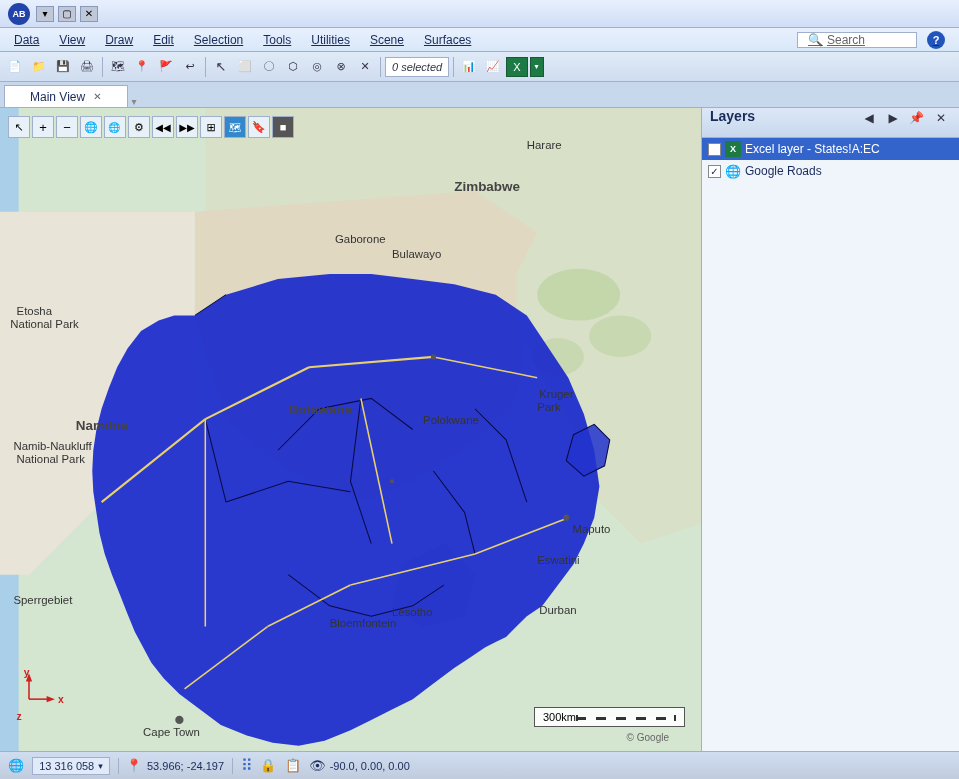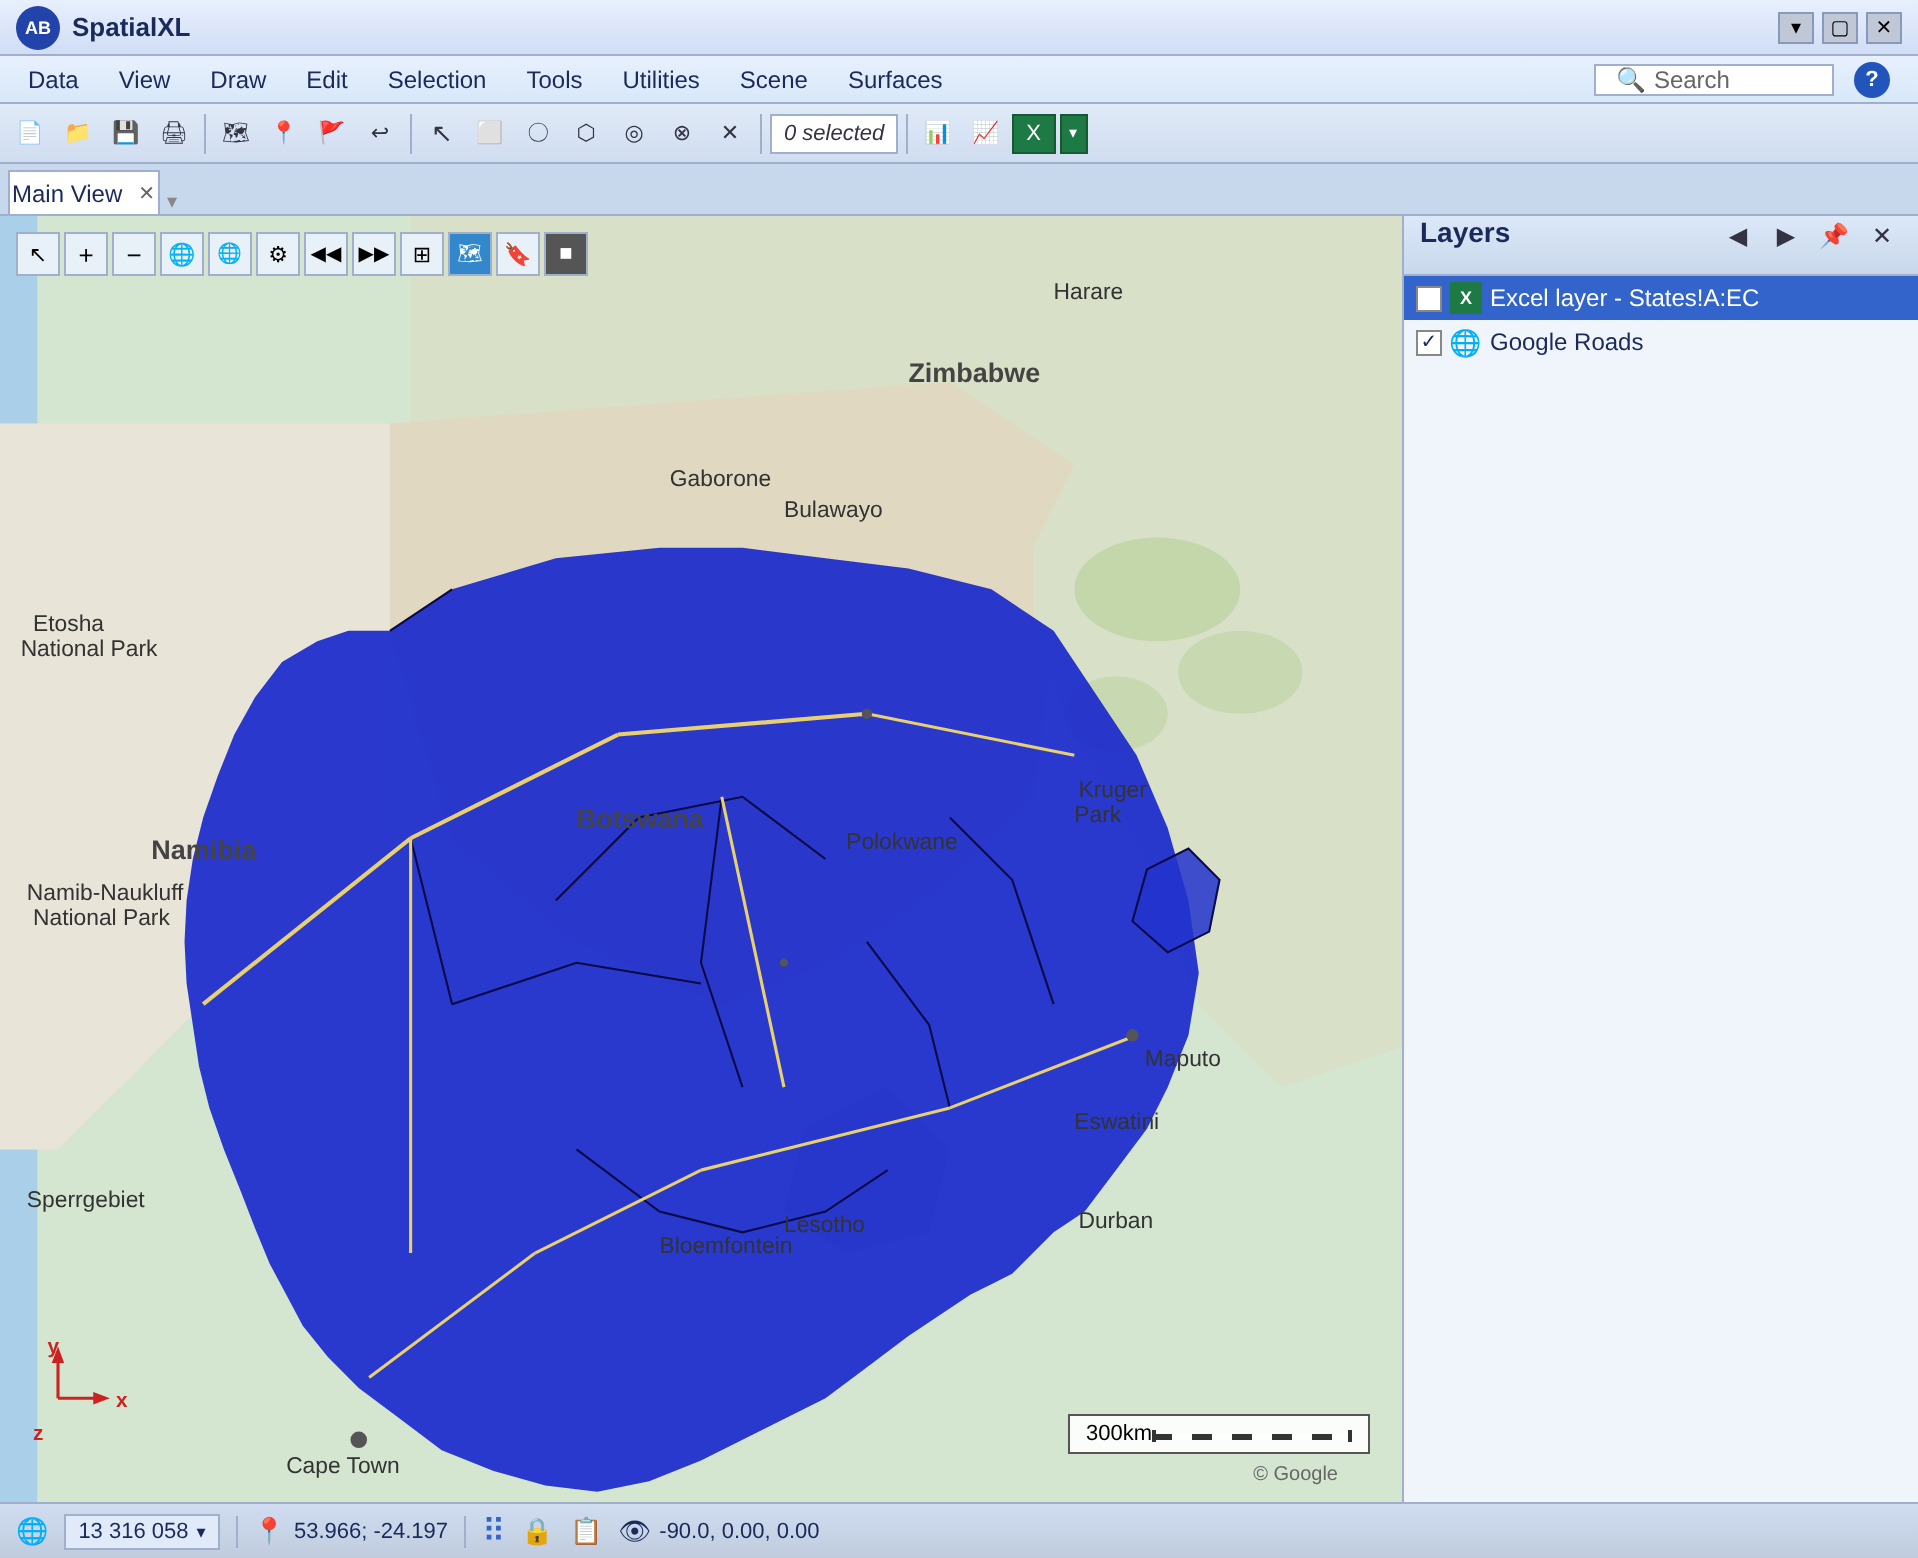--- a/index.html
+++ b/index.html
@@ -45,20 +45,21 @@
       border-bottom: 1px solid #a0b0cc;
     }
     .menu-item {
       padding: 2px 10px;
       cursor: pointer;
       color: #1a2a5a;
       font-size: 12px;
       height: 16px;
       display: flex;
       align-items: center;
+      text-decoration: underline;
     }
     .menu-item.search-item {
       margin-left: auto;
       border: 1px solid #a0b0cc;
       background: white;
       width: 120px;
       gap: 4px;
       color: #666;
     }
     .menu-item .help-btn {
@@ -110,21 +111,21 @@
     
     #tabbar {
       background: #c8d8ec;
       height: 26px;
       display: flex;
       align-items: flex-end;
       padding: 0 4px;
       border-bottom: 1px solid #a0b0cc;
     }
     .tab {
-      padding: 2px 1px;
+      padding: 2px 25px;
       background: #d8e8f8;
       border: 1px solid #a0b0cc;
       border-bottom: none;
       cursor: pointer;
       font-size: 12px;
       color: #1a2a5a;
       height: 22px;
       display: flex; align-items: center;
     }
     .tab.active {
@@ -323,21 +324,20 @@
     .map-sa-fill { fill: #1a29cc; opacity: 0.92; }
     .map-sa-stroke { stroke: #0a0a44; stroke-width: 1; fill: none; }
   </style>
 </head>
 <body>
 
 <div id="titlebar">
   <div class="app-logo">
     <span>AB</span>
   </div>
-  <span class="app-title">SpatialXL</span>
   <div class="window-controls">
     <div class="win-btn">▾</div>
     <div class="win-btn">▢</div>
     <div class="win-btn">✕</div>
   </div>
 </div>
 
 <div id="menubar">
   <div class="menu-item">Data</div>
   <div class="menu-item">View</div>

